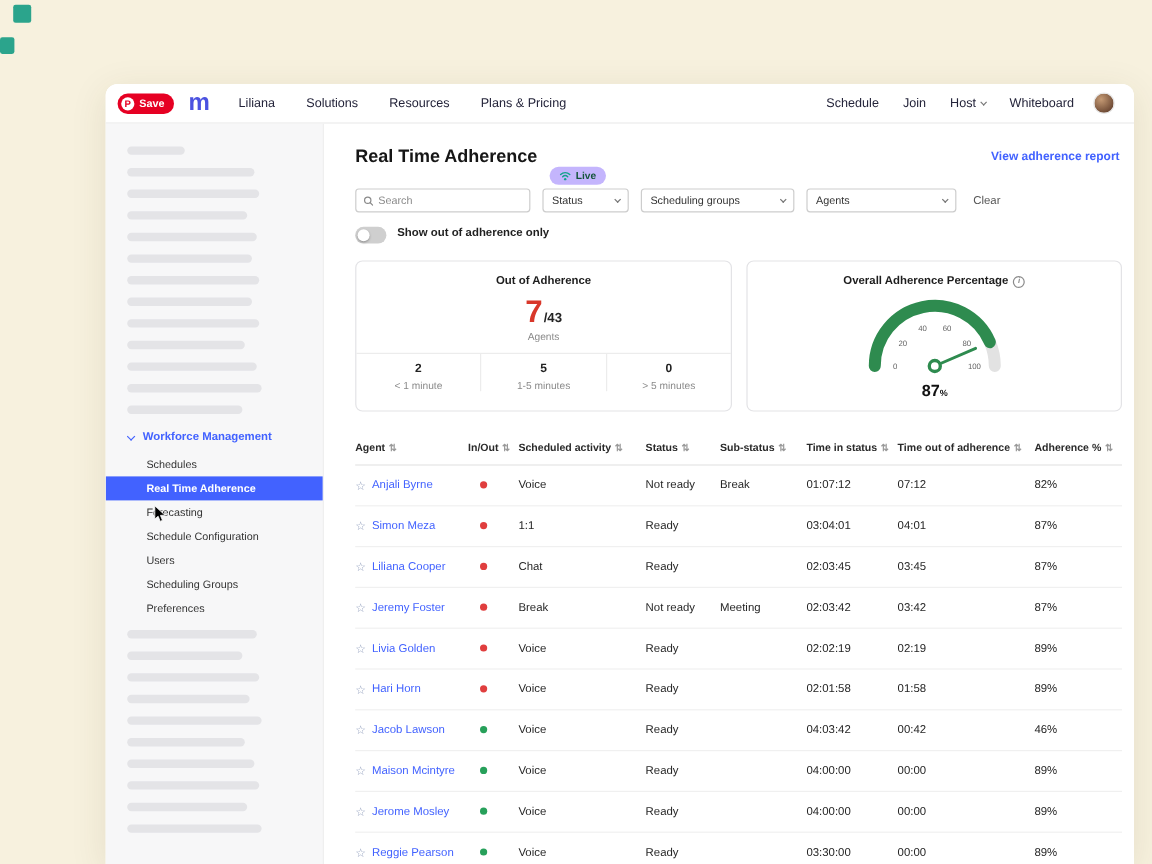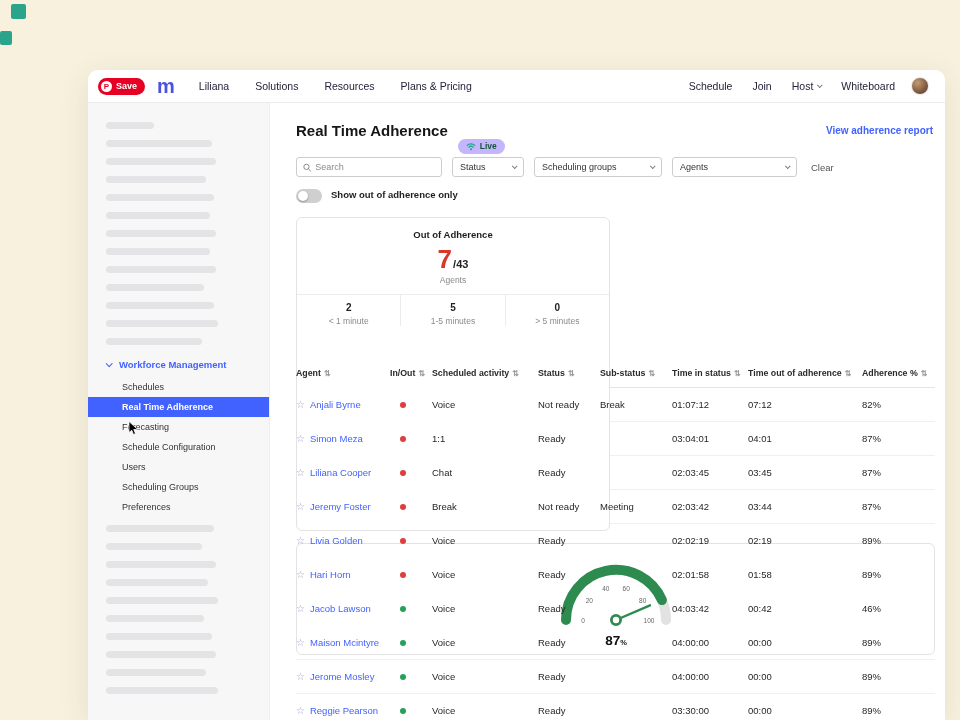--- a/index.html
+++ b/index.html
@@ -79,21 +79,21 @@
             display:flex; align-items:center; justify-content:space-between;
             font-size:9px; color:#333; cursor:pointer; background:#fff; }
   .clear-link { margin-left:4px; font-size:9.5px; color:#555; cursor:pointer; }
 
   .toggle-row { margin-top:12px; display:flex; align-items:flex-start; gap:9px; }
   .toggle { width:26px; height:14px; border-radius:7px; background:#cfcfcf; position:relative; cursor:pointer; }
   .toggle .knob { position:absolute; left:2px; top:2px; width:10px; height:10px; border-radius:50%;
                   background:#fff; box-shadow:0 1px 2px rgba(0,0,0,.3); }
   .toggle-label { font-size:9.5px; font-weight:600; color:#1f1f1f; }
 
-  .cards-row { margin-top:14px; display:flex; gap:12px; height:126px;flex-direction:column; }
+  .cards-row { margin-top:14px; display:flex; gap:12px; height:126px; }
   .card { border:1px solid #e3e3e6; border-radius:6px; background:#fff; padding-top:11px; }
   .out-card { width:314px; flex:0 0 314px; }
   .gauge-card { flex:1; }
   .card-title { text-align:center; font-size:9.5px; font-weight:700; color:#1d1d1d;
                 display:flex; align-items:center; justify-content:center; gap:4px; }
   .big-count { text-align:center; margin-top:6px; line-height:1; }
   .count-red { font-size:26px; font-weight:800; color:#d8372a; }
   .count-total { font-size:11px; font-weight:700; color:#232323; margin-left:1px; }
   .count-unit { text-align:center; font-size:8.5px; color:#8a8a8a; margin-top:3px; }
   .bucket-row { margin-top:9px; border-top:1px solid #ececec; display:flex; }
@@ -272,20 +272,24 @@
               <div class="bucket-label">1-5 minutes</div>
             </div>
             <div class="bucket">
               <div class="bucket-value">0</div>
               <div class="bucket-label">&gt; 5 minutes</div>
             </div>
           </div>
       </section>
 
       <section class="card gauge-card">
+        <div class="card-title">
+          <span>Overall Adherence Percentage</span>
+          <span class="info-icon">i</span>
+        </div>
         <svg class="gauge-svg" id="gauge-svg" width="170" height="98" viewBox="0 0 170 98">
             <path d="M 130.9 44.1 A 50 50 0 0 1 135.0 64.0" stroke="#e2e2e2" stroke-width="10" fill="none" stroke-linecap="round"></path>
             <path d="M 35.0 64.0 A 50 50 0 0 1 130.9 44.1" stroke="#2e8b4f" stroke-width="10" fill="none" stroke-linecap="round"></path>
             <text x="52.0" y="66.5" text-anchor="middle" class="gauge-tick">0</text>
             <text x="58.3" y="47.1" text-anchor="middle" class="gauge-tick">20</text>
             <text x="74.8" y="35.1" text-anchor="middle" class="gauge-tick">40</text>
             <text x="95.2" y="35.1" text-anchor="middle" class="gauge-tick">60</text>
             <text x="111.7" y="47.1" text-anchor="middle" class="gauge-tick">80</text>
             <text x="118.0" y="66.5" text-anchor="middle" class="gauge-tick">100</text>
             <line x1="85" y1="64" x2="119.0" y2="49.3" stroke="#2e8b4f" stroke-width="2.4" stroke-linecap="round"></line>
@@ -374,21 +378,21 @@
           <div class="tr">
             <div class="td agent-cell">
               <span class="star">☆</span>
               <a class="agent-link">Jeremy Foster</a>
             </div>
             <div class="td inout-cell"><span class="dot red"></span></div>
             <div class="td">Break</div>
             <div class="td">Not ready</div>
             <div class="td">Meeting</div>
             <div class="td">02:03:42</div>
-            <div class="td">03:44</div>
+            <div class="td">03:42</div>
             <div class="td">87%</div>
           </div>
           <div class="tr">
             <div class="td agent-cell">
               <span class="star">☆</span>
               <a class="agent-link">Livia Golden</a>
             </div>
             <div class="td inout-cell"><span class="dot red"></span></div>
             <div class="td">Voice</div>
             <div class="td">Ready</div>

